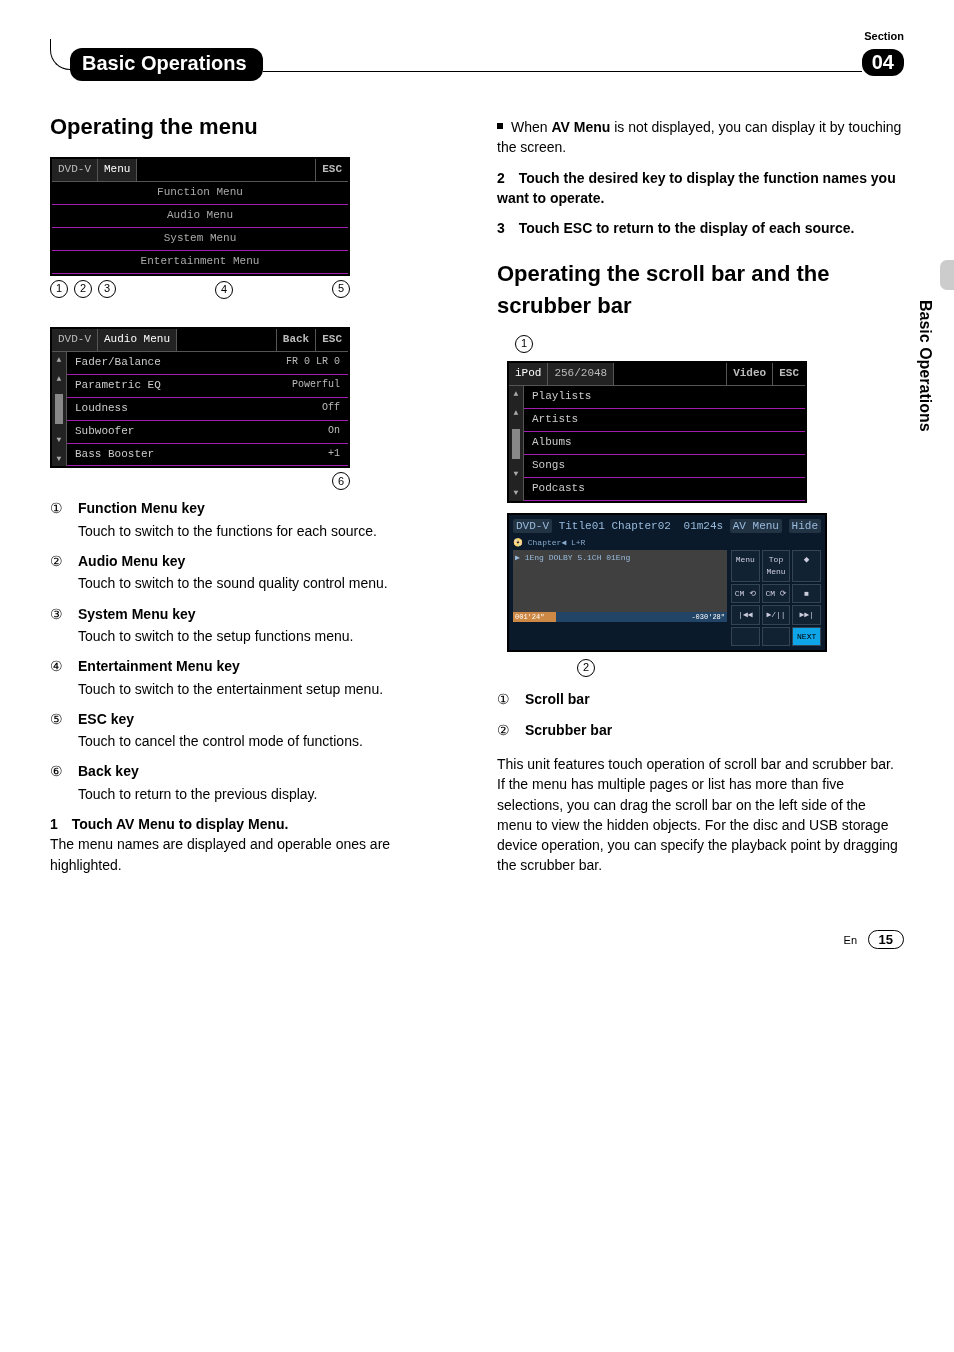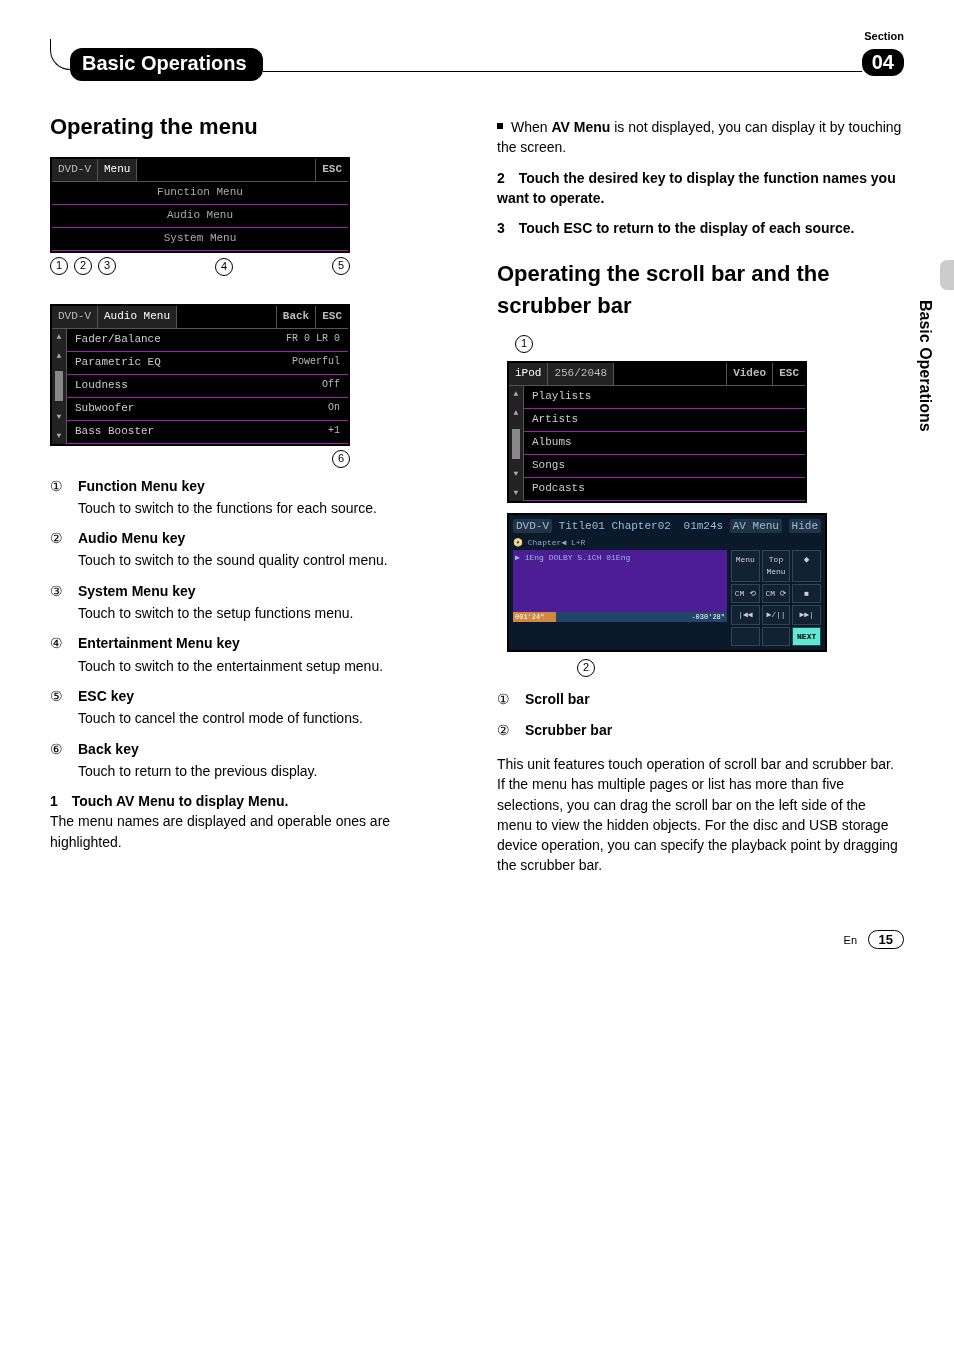--- a/index.html
+++ b/index.html
@@ -229,21 +229,21 @@
     color: #8ac;
     display: flex;
     margin-bottom: 2px;
   }
   .play-body {
     display: flex;
     gap: 4px;
   }
   .play-main {
     flex: 1;
-    background: #4c1d95;
+    background: #404040;
     height: 72px;
     position: relative;
   }
   .play-main .scrub {
     position: absolute;
     bottom: 0;
     left: 0;
     right: 0;
     height: 10px;
     background: linear-gradient(90deg, #c84 0%, #c84 20%, #246 20%, #246 100%);
@@ -271,23 +271,23 @@
     color: #ccd;
   }
   .play-ctrl div {
     background: #123;
     text-align: center;
     padding: 3px 0;
     border: 1px solid #345;
   }
   .play-ctrl .next {
     grid-column: 3;
-    background: #5eead4;
+    background: #0ea5e9;
     color: #000;
-    font-weight: bold;
+    font-weight: normal;
   }
   .side-label {
     position: absolute;
     right: 20px;
     top: 300px;
     writing-mode: vertical-rl;
     font-size: 16px;
     font-weight: bold;
   }
   .side-tab {
@@ -353,20 +353,21 @@
           <span class="shot-tab">DVD-V</span>
           <span class="shot-tab active">Menu</span>
           <span class="shot-spacer"></span>
           <span class="shot-btn">ESC</span>
         </div>
         <div class="shot-body">
           <div class="shot-list">
             <div class="shot-row center">Function Menu</div>
             <div class="shot-row center">Audio Menu</div>
             <div class="shot-row center">System Menu</div>
+            <div class="shot-row center">Entertainment Menu</div>
           </div>
         </div>
       </div>
       <div class="callouts under-menu">
         <span class="callout">1</span>
         <span class="callout">2</span>
         <span class="callout">3</span>
         <span style="flex:1;text-align:center"><span class="callout">4</span></span>
         <span class="callout">5</span>
       </div>

